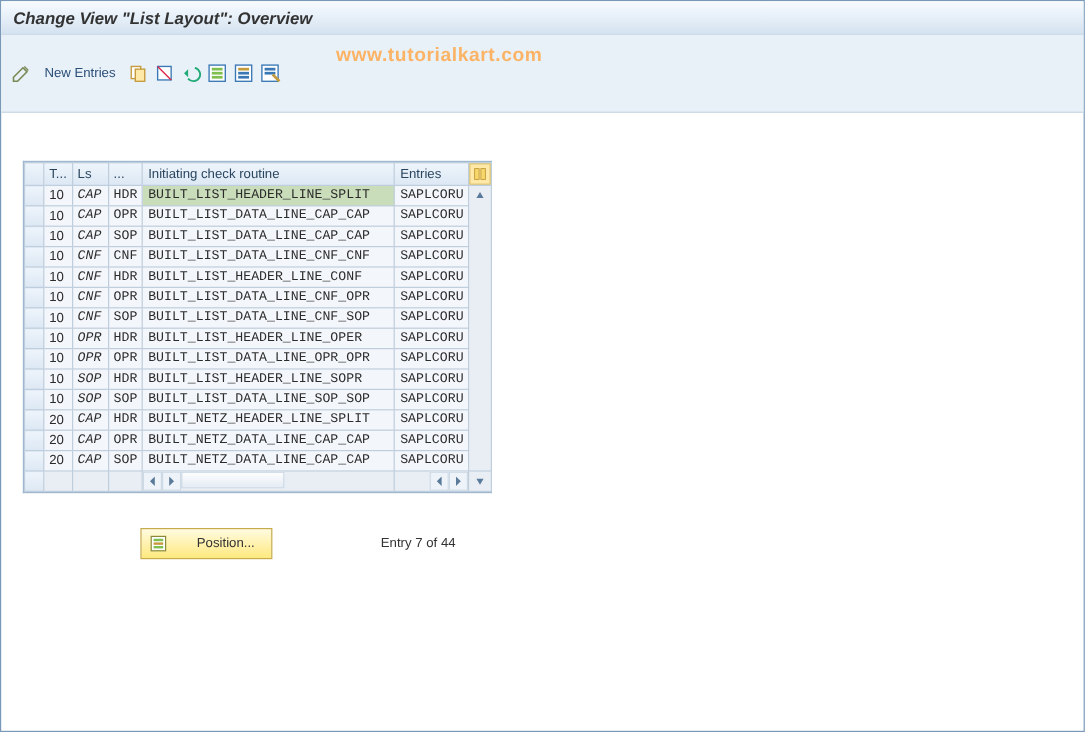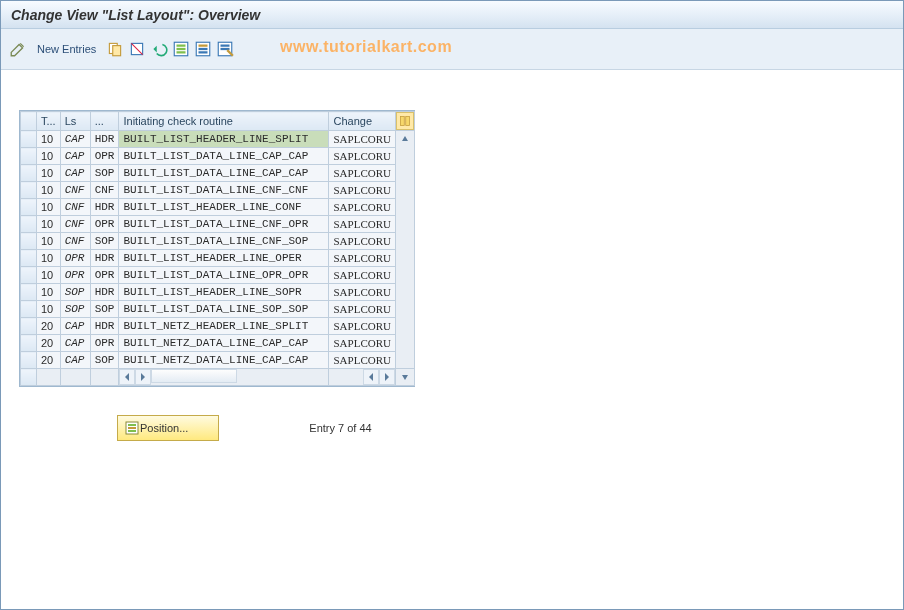--- a/index.html
+++ b/index.html
@@ -1,41 +1,41 @@
 <!DOCTYPE html>
 <html><head>
 <meta charset="utf-8">
 <style>
   html,body{margin:0;padding:0;font-family:Arial,Helvetica,sans-serif;font-size:11px;background:#fff;width:904px;height:610px;overflow:hidden;box-sizing:border-box;}
   body{border:1px solid #7a99b8;}
   .title-bar{background:linear-gradient(#f7fbff,#e3edf7 60%,#d4e2f0);border-bottom:1px solid #b8cde0;padding:6px 10px 5px 10px;font-weight:bold;font-style:italic;font-size:14px;color:#333;}
-  .toolbar{background:#e8f0f8;border-bottom:1px solid #c7d6e4;padding:8px 8px;display:flex;align-items:center;gap:4px;height:24px;}
+  .toolbar{background:#e8f0f8;border-bottom:1px solid #c7d6e4;padding:20px 8px;display:flex;align-items:center;gap:4px;height:24px;}
   .tb-icon{width:18px;height:18px;display:flex;align-items:center;justify-content:center;cursor:pointer;}
   .tb-link{color:#2b4e77;margin:0 6px;cursor:pointer;}
   .watermark{position:absolute;top:38px;left:280px;font-size:16px;font-weight:bold;color:#ffa94d;opacity:.85;letter-spacing:.5px;pointer-events:none;}
   .content{padding:40px 0 0 18px;}
   
   .grid-wrap{border:1px solid #9fb8cf;border-right:none;display:inline-block;}
   .grid{border-collapse:collapse;table-layout:fixed;}
   .grid th,.grid td{border:1px solid #bfcedd;padding:2px 4px;height:17px;box-sizing:border-box;background:#f3f6fa;font-weight:normal;text-align:left;font-size:11px;color:#2b2b2b;font-family:Arial,Helvetica,sans-serif;}
   .grid th{background:linear-gradient(#eef4fb,#dce8f4);color:#2a465f;}
   .grid .sel-col{width:16px;background:linear-gradient(#eef4fb,#dce8f4);}
   .grid td.c1{width:20px;}
   .grid td.c2{width:30px;font-family:"Courier New",monospace;font-style:italic;}
   .grid td.c3{width:26px;font-family:"Courier New",monospace;}
   .grid td.c4{width:210px;font-family:"Courier New",monospace;}
-  .grid td.c5{width:55px;font-family:Liberation Serif, serif;}
+  .grid td.c5{width:55px;font-family:Liberation Mono, monospace;}
   .grid td.selected{background:#c9ddba;}
   .hscroll-row td{background:#e9eef4;padding:0;height:16px;}
   .hs-btn{display:inline-flex;width:16px;height:16px;align-items:center;justify-content:center;background:#eef3f9;border:1px solid #cdd9e5;box-sizing:border-box;cursor:pointer;}
   .hs-thumb{display:inline-block;height:14px;background:linear-gradient(#fdfdfd,#e4ecf4);border:1px solid #cdd9e5;box-sizing:border-box;vertical-align:top;margin-top:0;}
   .cfg-btn{width:16px;height:16px;background:#ffe9a8;border:1px solid #d9c06a;display:flex;align-items:center;justify-content:center;}
   
   .pos-row{margin:26px 0 0 98px;display:flex;align-items:center;gap:90px;}
-  .pos-btn{display:flex;align-items:center;padding:2px 30px 2px 6px;background:linear-gradient(#fffbe0,#ffe97f);border:1px solid #c5ab4a;cursor:pointer;color:#333;height:20px;text-align:center;}
+  .pos-btn{display:flex;align-items:center;gap:24px;padding:2px 14px 2px 6px;background:linear-gradient(#fffbe0,#ffe97f);border:1px solid #c5ab4a;cursor:pointer;color:#333;height:20px;text-align:center;}
   .pos-btn .ic{width:16px;height:16px;display:flex;align-items:center;justify-content:center;}
   .entry-txt{color:#333;}
   svg{display:block}
 </style>
 </head>
 <body>
 
 <div class="title-bar">Change View "List Layout": Overview</div>
 
 <div class="toolbar">
@@ -96,21 +96,21 @@
   <div style="white-space:nowrap">
     <div class="grid-wrap">
       <table class="grid" id="grid">
           <tbody>
             <tr>
               <th class="sel-col"></th>
               <th class="c1">T...</th>
               <th class="c2">Ls</th>
               <th class="c3">...</th>
               <th class="c4">Initiating check routine</th>
-              <th class="c5">Change</th>
+              <th class="c5">Entries</th>
               <th style="width:16px;padding:0">
                 <div class="cfg-btn">
                   <svg viewBox="0 0 16 16" width="12" height="12">
                     <rect x="2" y="2" width="5" height="12" fill="#f7d86b" stroke="#c49a3a"></rect>
                     <rect x="9" y="2" width="5" height="12" fill="#f7d86b" stroke="#c49a3a"></rect>
                   </svg>
                 </div>
               </th>
             </tr>
             <tr>

